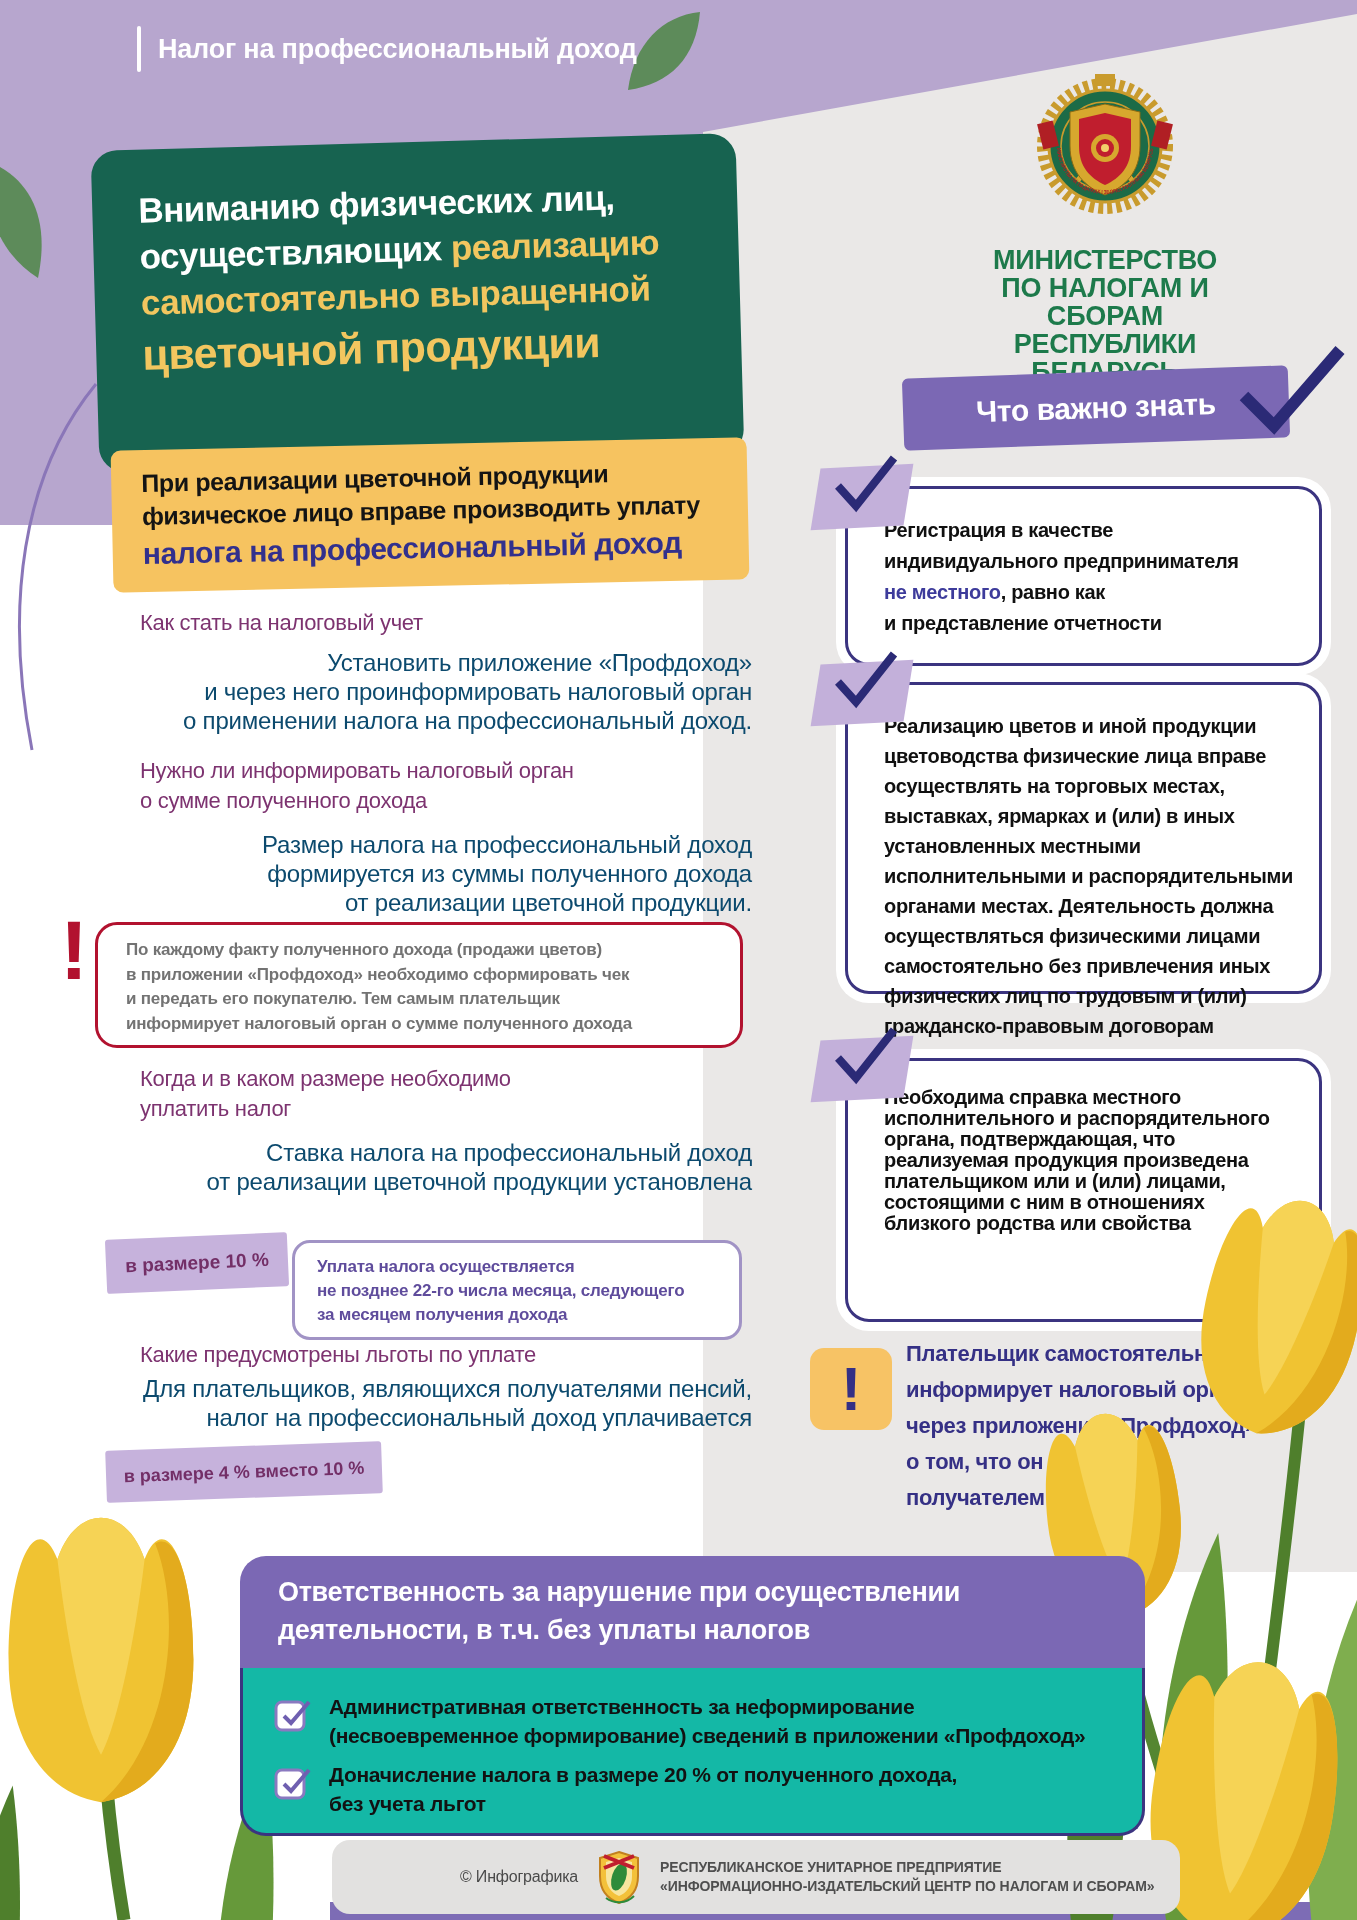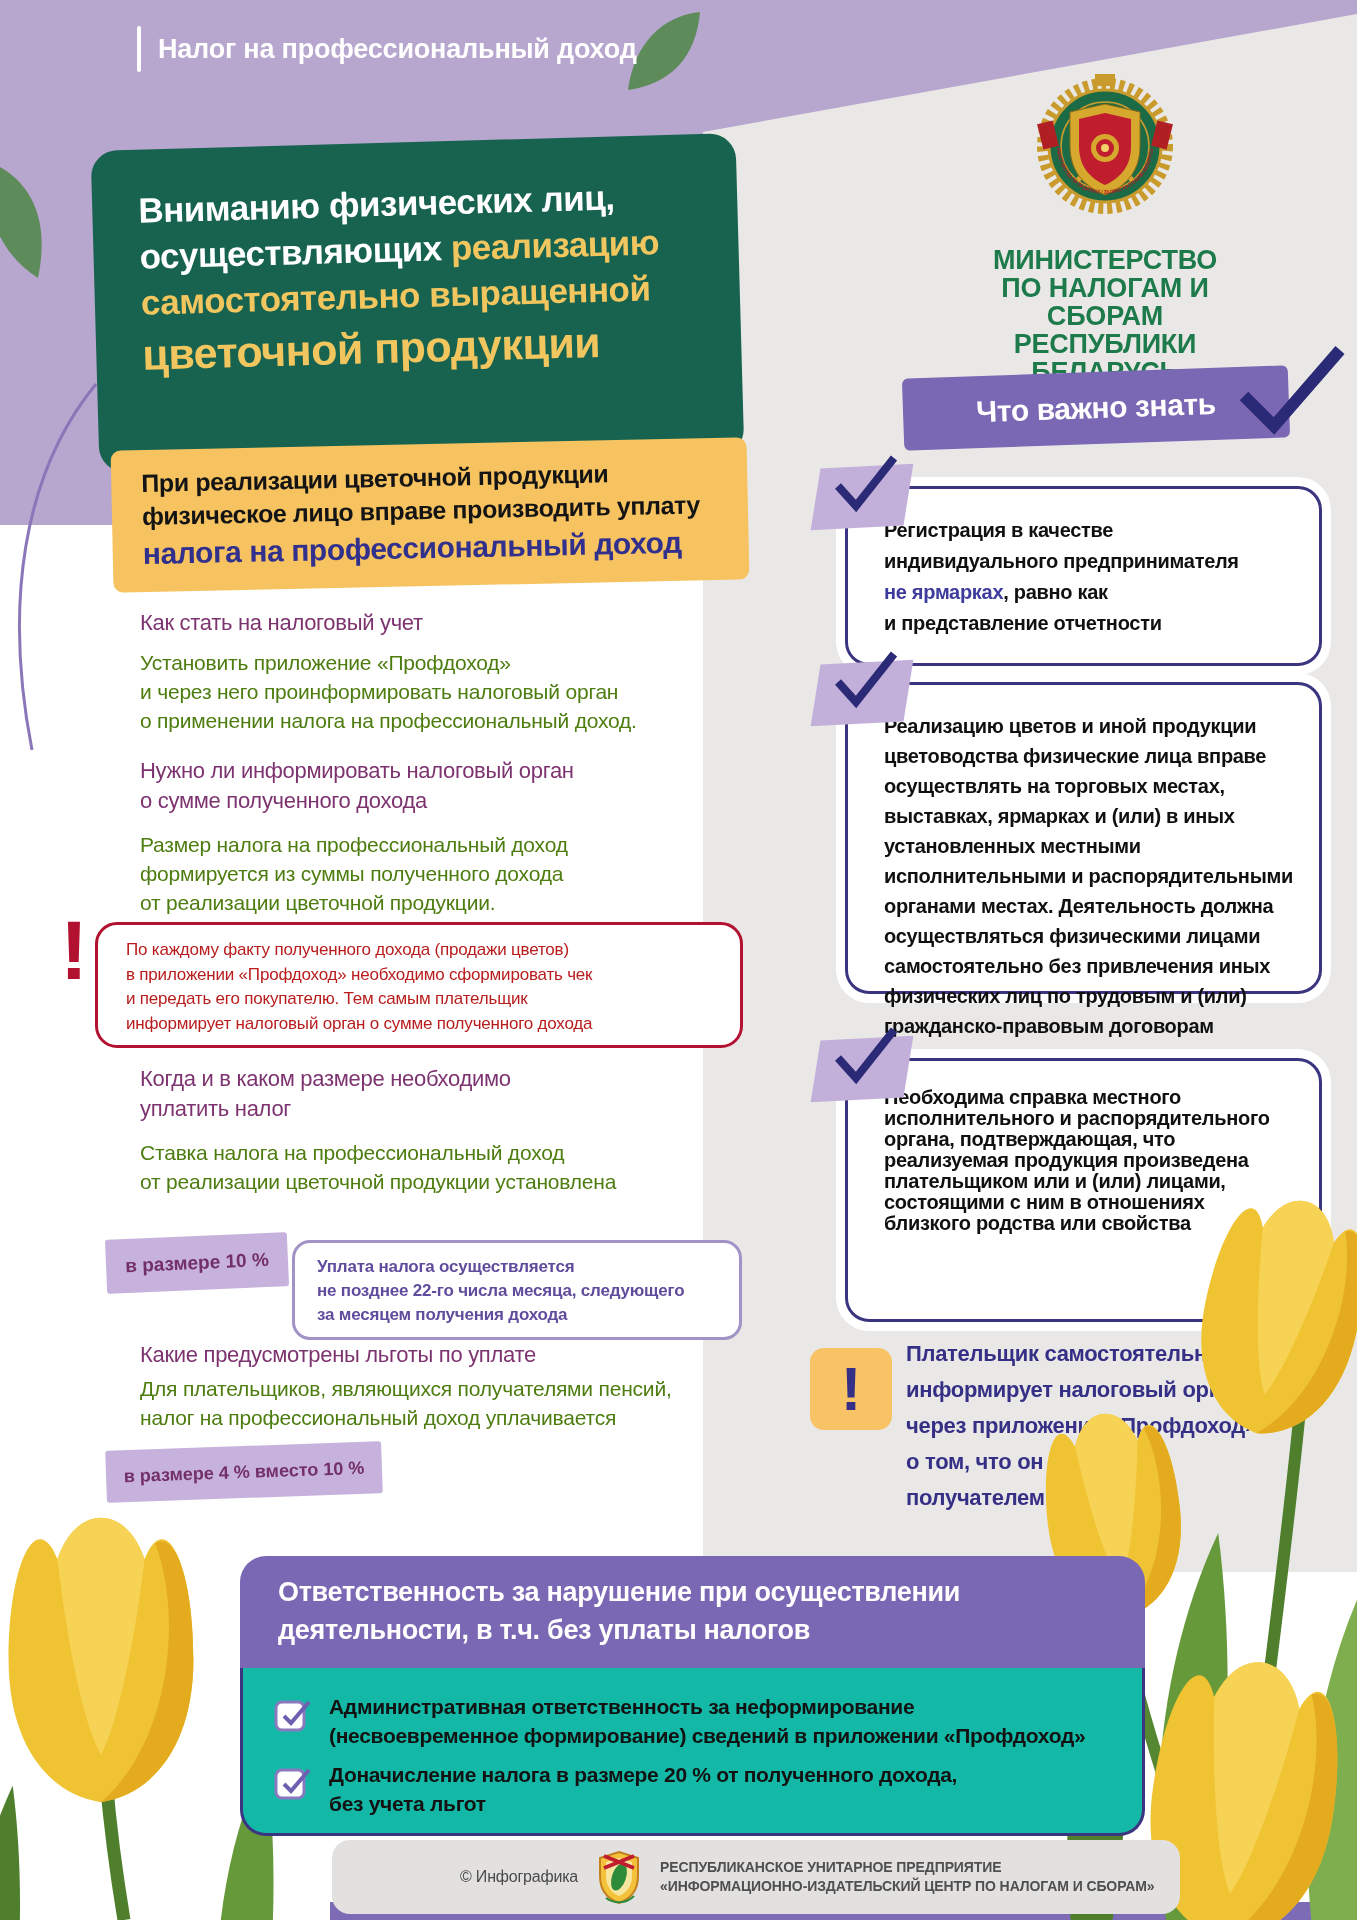--- a/index.html
+++ b/index.html
@@ -33,30 +33,30 @@
   #hero-line4{font-size:43px;line-height:54px;margin-top:2px;color:#f2c65f;}
 
   
   #intro-box{left:112px;top:444px;width:636px;height:142px;background:#f6c360;border-radius:10px;
     transform:rotate(-1.2deg);z-index:3;padding:17px 0 0 30px;box-sizing:border-box;}
   #intro-text{font-size:25px;line-height:33px;font-weight:700;color:#141414;letter-spacing:-0.4px;}
   #intro-accent{font-size:30px;line-height:38px;font-weight:700;color:#32308d;letter-spacing:-0.4px;margin-top:2px;}
 
   
   .sec-h{left:140px;width:612px;font-size:22px;line-height:30px;font-weight:400;color:#7d3370;letter-spacing:-0.3px;z-index:2;}
-  .sec-b{left:140px;width:612px;font-size:21px;line-height:29px;font-weight:400;color:#4d7c0f;letter-spacing:-0.2px;z-index:2;}
+  .sec-b{left:140px;width:612px;font-size:24px;line-height:29px;font-weight:400;color:#0c4a6e;letter-spacing:-0.2px;z-index:2;text-align:right;}
   #s1-h{top:608px;} #s1-b{top:648px;}
   #s2-h{top:756px;} #s2-b{top:830px;}
   #s3-h{top:1064px;} #s3-b{top:1138px;}
   #s4-h{top:1340px;} #s4-b{top:1374px;}
 
   
   #warn-box{left:95px;top:922px;width:648px;height:126px;background:#ffffff;border:3px solid #b2122f;
     border-radius:22px;z-index:2;padding:13px 16px 0 28px;box-sizing:border-box;}
-  #warn-text{font-size:17px;line-height:24.5px;font-weight:400;color:#b91c1c;letter-spacing:-0.2px;}
+  #warn-text{font-size:17px;line-height:24.5px;font-weight:700;color:#737373;letter-spacing:-0.2px;}
   #warn-excl{left:60px;top:908px;font-size:84px;font-weight:700;color:#b2122f;z-index:3;line-height:1;}
 
   
   .badge{background:#c6b2dc;display:flex;align-items:center;justify-content:center;
     color:#732f67;font-weight:700;z-index:3;border-radius:3px;}
   #badge10{left:106px;top:1236px;width:182px;height:54px;font-size:19px;transform:rotate(-2.5deg);}
   #badge4{left:106px;top:1446px;width:276px;height:52px;font-size:18px;transform:rotate(-2deg);}
 
   
   #note-box{left:292px;top:1240px;width:450px;height:100px;background:#ffffff;border:3px solid #a193c5;
@@ -232,21 +232,21 @@
   </div>
   <div class="abs tab" id="tab3">
     <div class="tab-bg"></div>
     <svg width="72" height="64" viewBox="0 0 72 64">
       <path d="M8,34 L26,54 L64,6" stroke="#2b2a76" stroke-width="8" fill="none"></path>
     </svg>
   </div>
 
   <div class="abs card pre" id="card1"><span>Регистрация в качестве
 индивидуального предпринимателя
-</span><span class="card-highlight">не ярмарках</span><span>, равно как
+</span><span class="card-highlight">не местного</span><span>, равно как
 и представление отчетности</span></div>
   <div class="abs card pre" id="card2">Реализацию цветов и иной продукции
 цветоводства физические лица вправе
 осуществлять на торговых местах,
 выставках, ярмарках и (или) в иных
 установленных местными
 исполнительными и распорядительными
 органами местах. Деятельность должна
 осуществляться физическими лицами
 самостоятельно без привлечения иных

